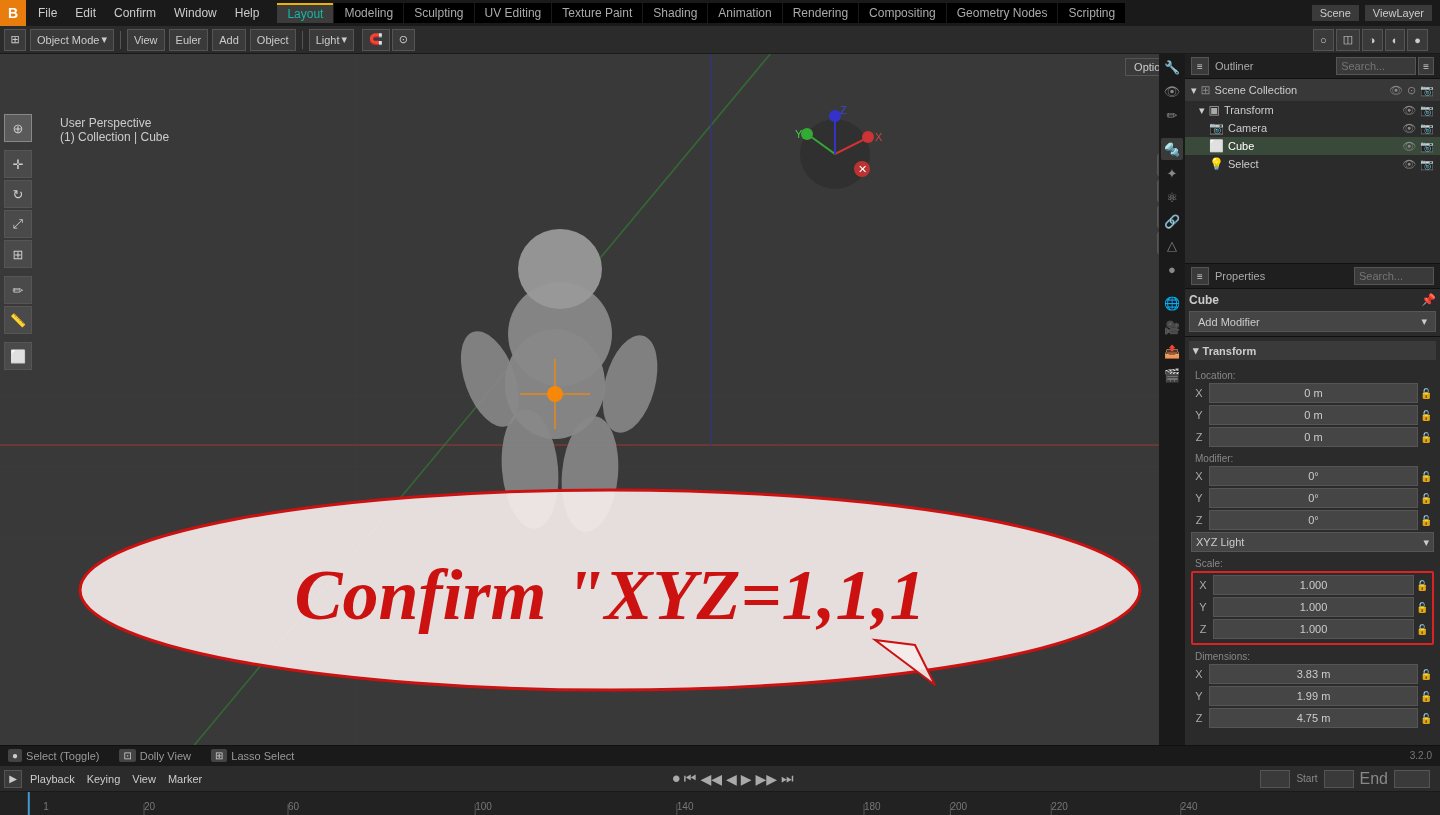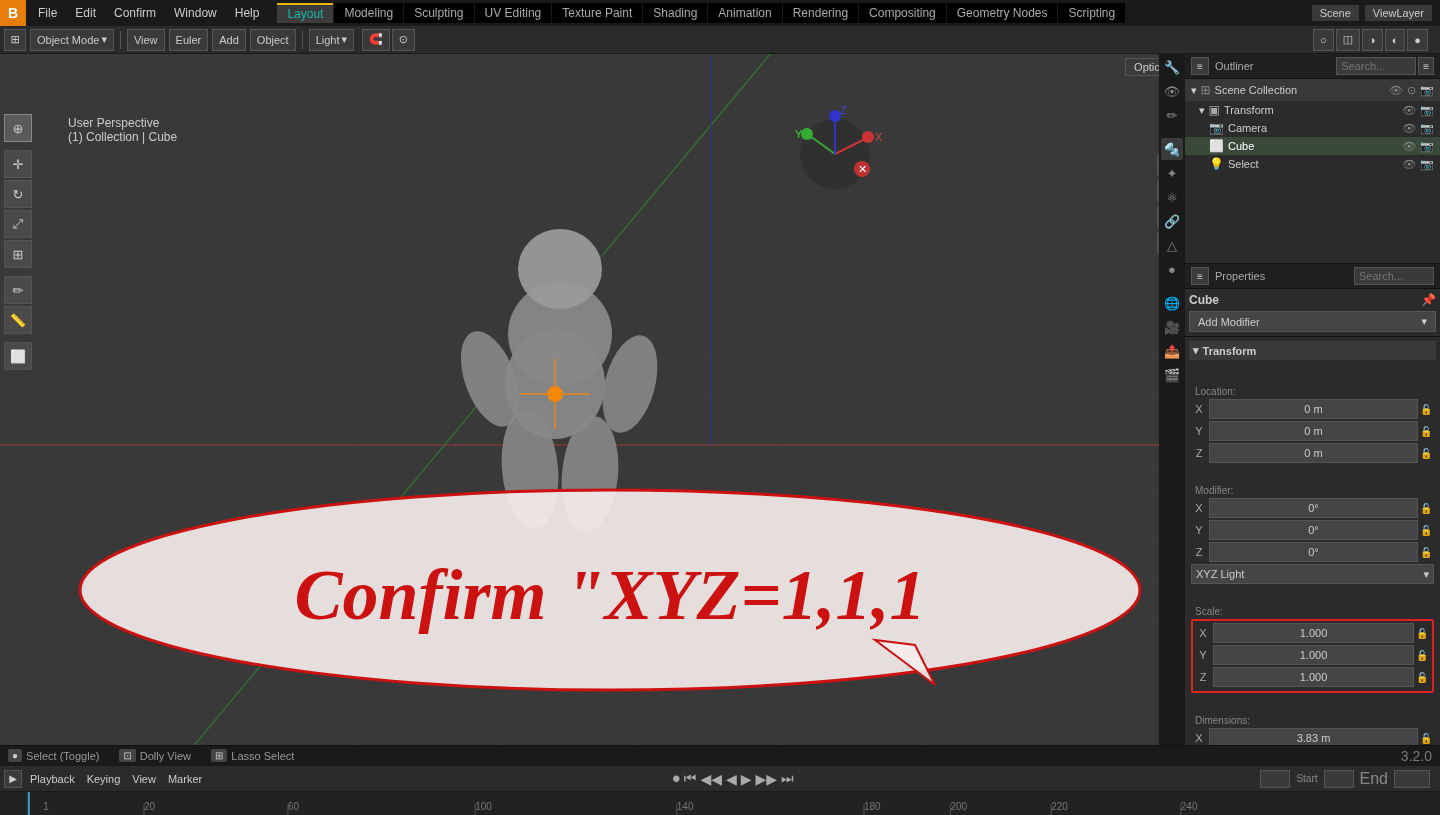--- a/index.html
+++ b/index.html
@@ -148,21 +148,21 @@
       cursor: pointer;
       color: #ccc;
       font-size: 13px;
     }
     .tool-btn.active { background: #5a5a5a; border-color: #888; }
 
     
     .viewport-info {
       position: absolute;
       top: 62px;
-      left: 68px;
+      left: 60px;
       color: #cccccc;
       font-size: 12px;
       z-index: 60;
     }
     .vp-tool-btn {
       width: 22px;
       height: 22px;
       background: #4a4a4a;
       border: 1px solid #555;
       display: flex;
@@ -244,21 +244,21 @@
       color: #777;
       display: flex;
       align-items: center;
       justify-content: center;
       font-size: 10px;
     }
     .subsection-label {
       font-size: 10px;
       color: #888;
       padding: 2px 4px;
-      margin-top: 20px;
+      margin-top: 4px;
     }
     .euler-dropdown {
       background: #454545;
       border: 1px solid #555;
       height: 20px;
       display: flex;
       align-items: center;
       padding: 0 4px;
       color: #ccc;
       font-size: 11px;
@@ -845,14 +845,14 @@
     <span>Select (Toggle)</span>
   </div>
   <div class="status-item">
     <span class="status-key">⊡</span>
     <span>Dolly View</span>
   </div>
   <div class="status-item">
     <span class="status-key">⊞</span>
     <span>Lasso Select</span>
   </div>
-  <div style="margin-left:auto;color:#777;font-size:14px;">3.2.0</div>
+  <div style="margin-left:auto;color:#777;font-size:10px;">3.2.0</div>
 </div>
 
 </body></html>

